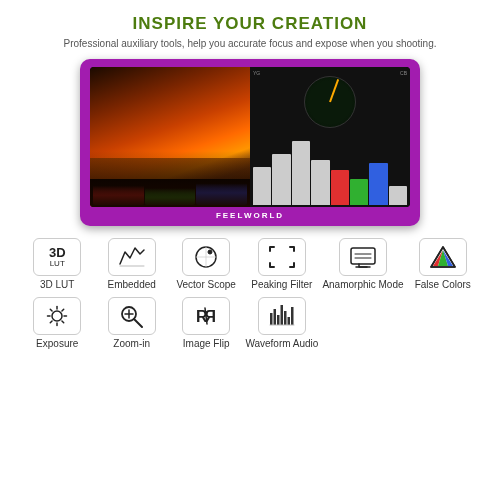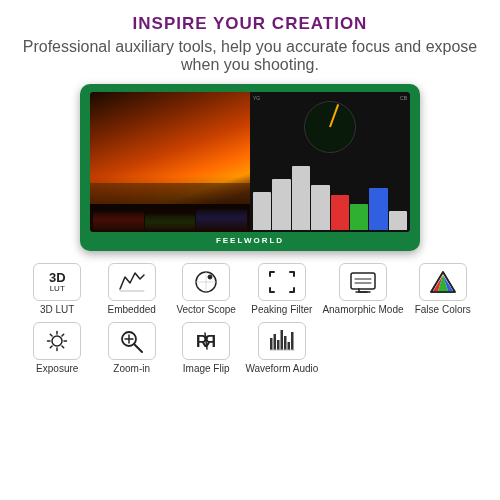--- a/index.html
+++ b/index.html
@@ -16,36 +16,36 @@
       height: 500px;
       display: flex;
       flex-direction: column;
       align-items: center;
       padding: 14px 16px 10px;
     }
 
     .headline {
       font-size: 17px;
       font-weight: 900;
-      color: #701a75;
+      color: #4d7c0f;
       letter-spacing: 1px;
       text-align: center;
       margin-bottom: 4px;
     }
 
     .subline {
-      font-size: 16px;
+      font-size: 10px;
       color: #555;
       text-align: center;
       margin-bottom: 10px;
     }
 
     
     .monitor-wrap {
-      background: #15803d;
+      background: #a21caf;
       border-radius: 10px;
       padding: 8px 10px 6px;
       width: 340px;
       box-shadow: 0 3px 10px rgba(0,0,0,0.35);
       margin-bottom: 12px;
     }
 
     .monitor-screen {
       width: 100%;
       height: 140px;

